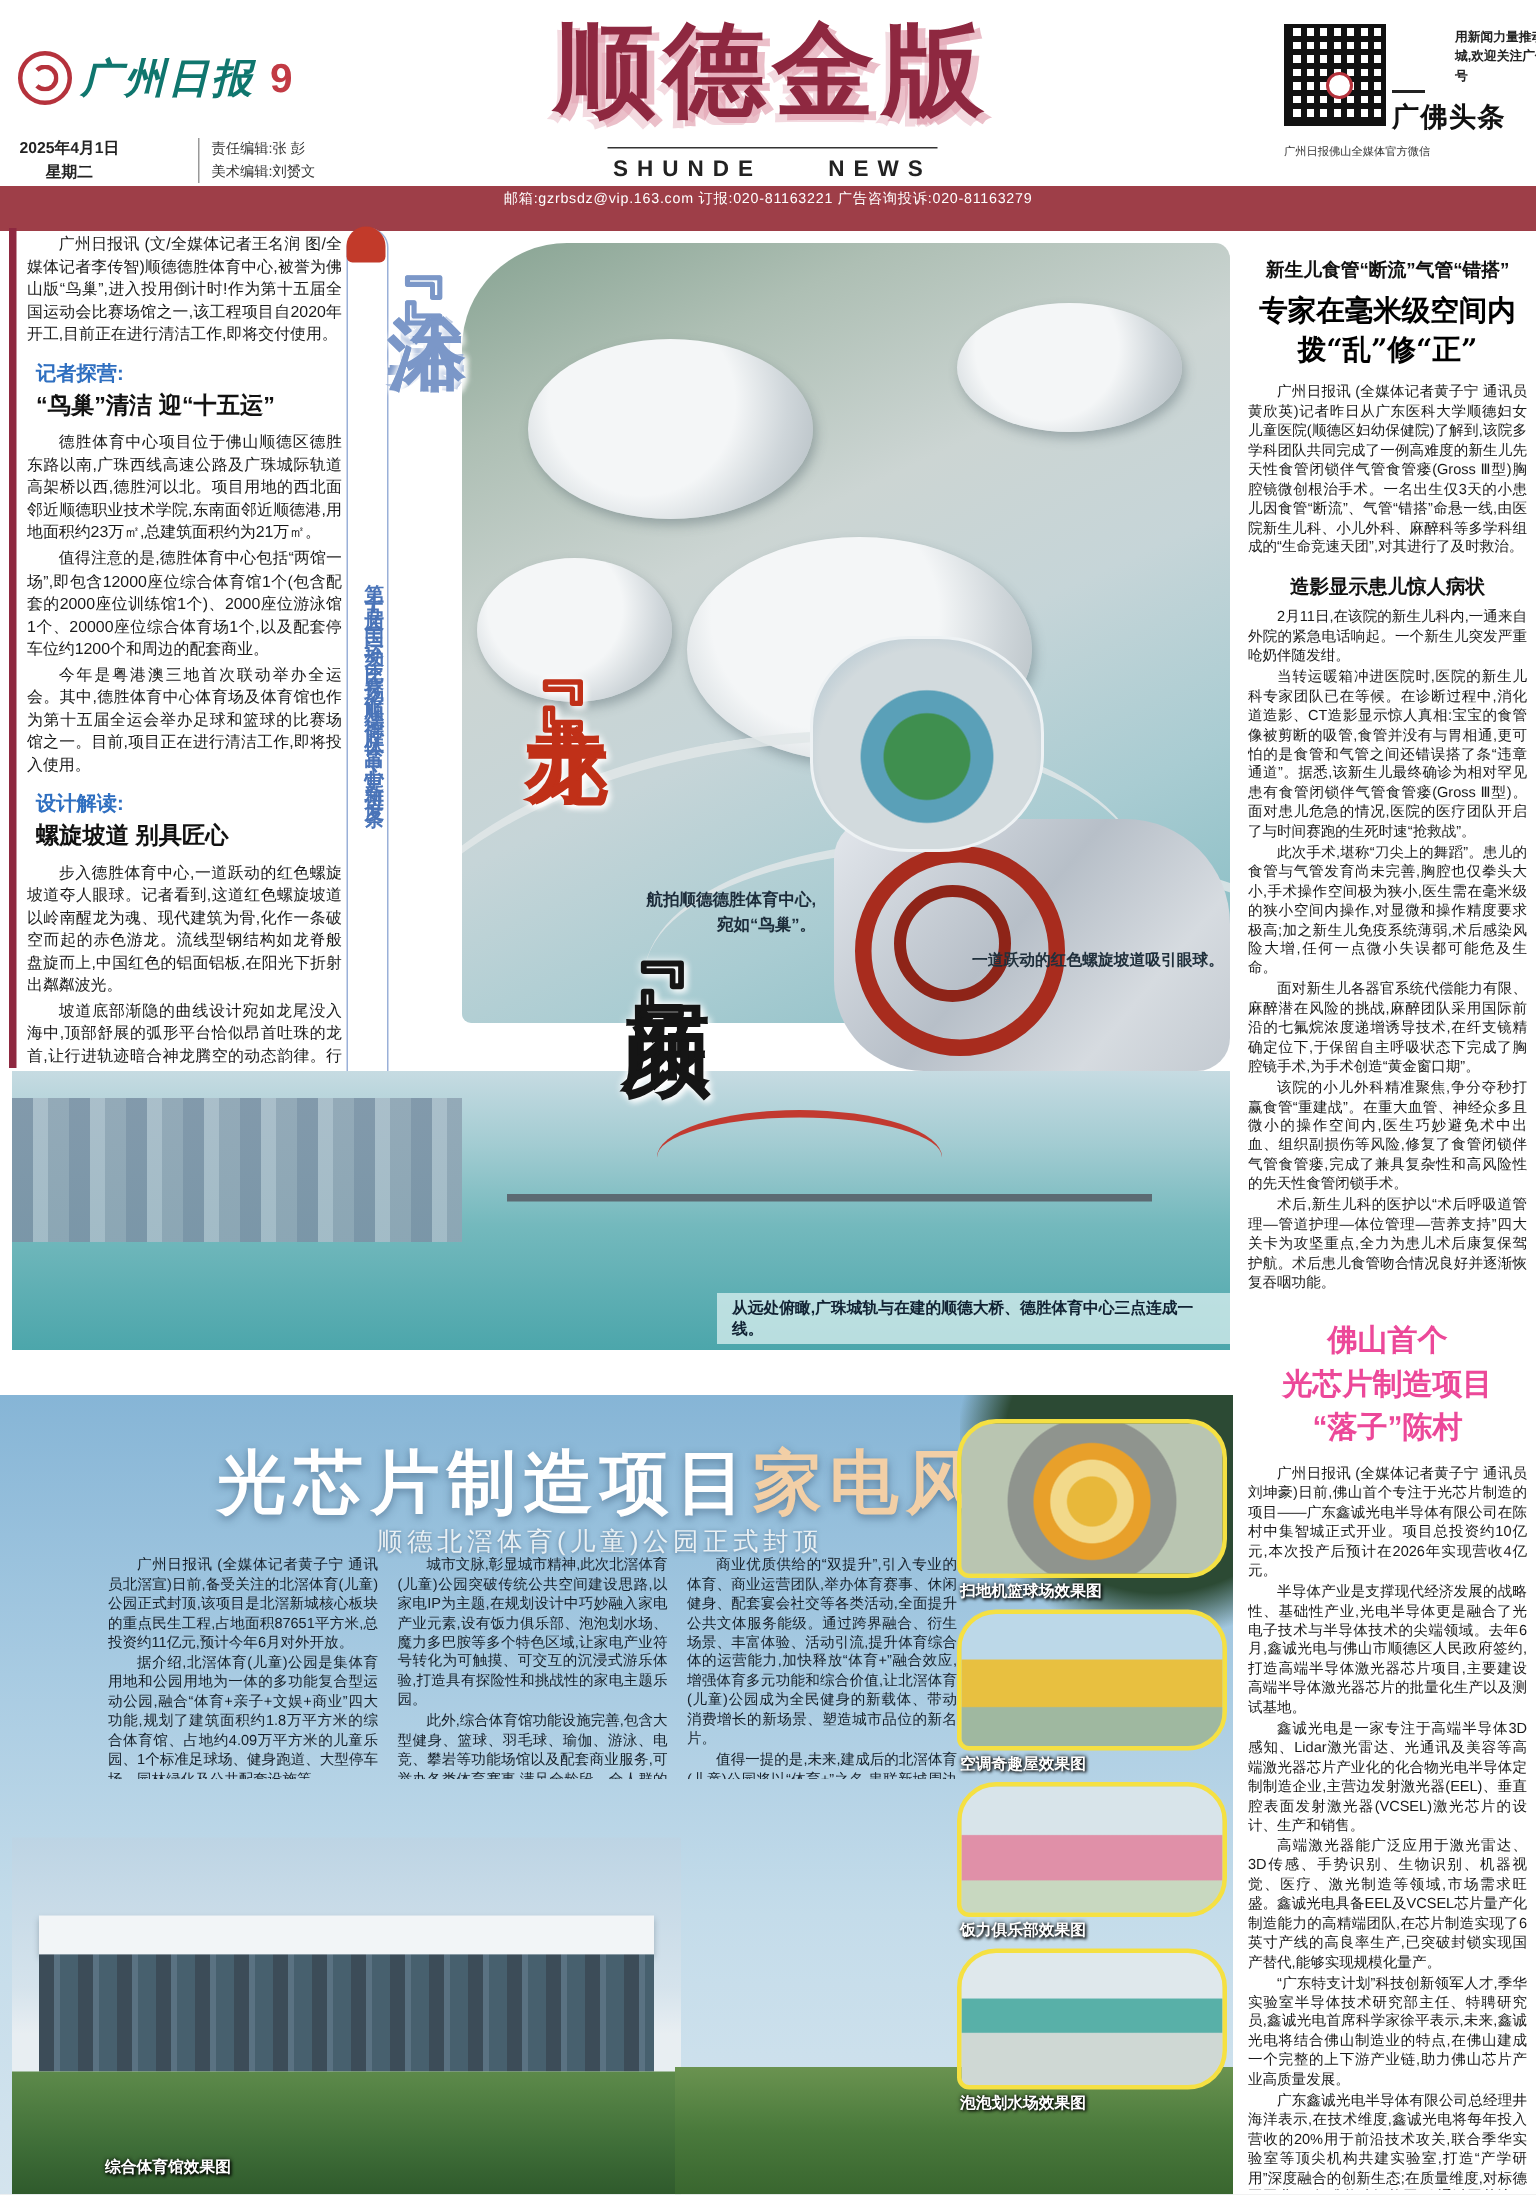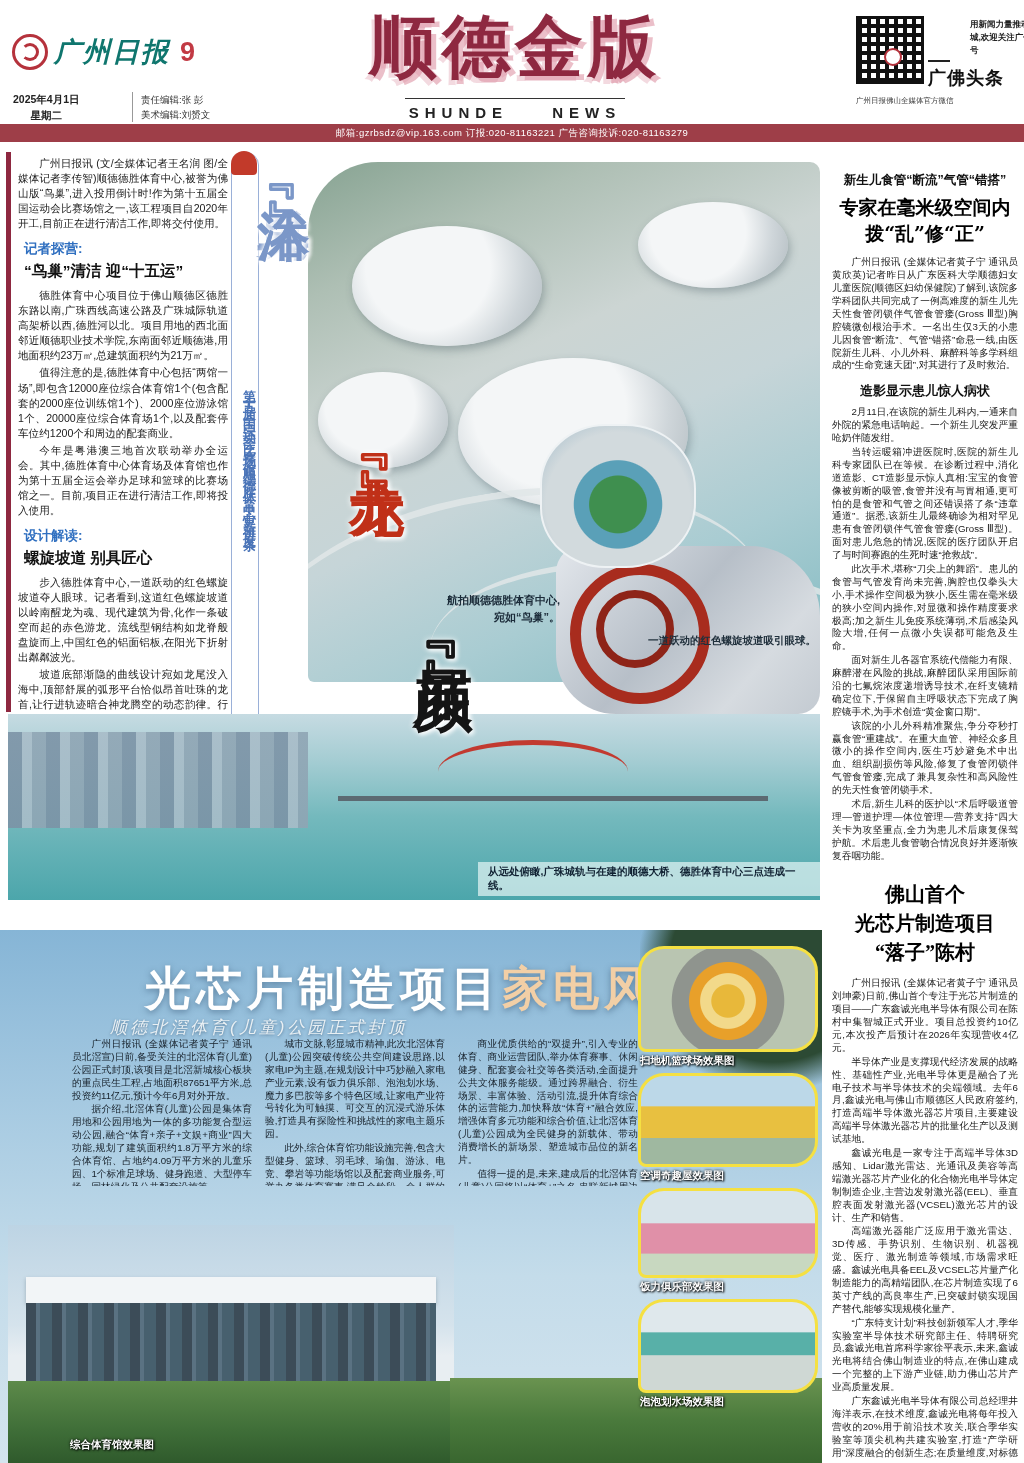--- a/index.html
+++ b/index.html
@@ -21,21 +21,21 @@
       font-size:15px;color:#222;letter-spacing:6px;word-spacing:34px;font-weight:bold;}
   .qr-area{left:856px;top:12px;width:168px;height:104px;}
   .qr-code{position:absolute;left:0;top:4px;width:64px;height:64px;border:2px solid #111;background:
       repeating-linear-gradient(0deg,#111 0 4px,transparent 4px 9px),
       repeating-linear-gradient(90deg,#111 0 4px,#fff 4px 9px);}
   .qr-center{position:absolute;left:26px;top:30px;width:14px;height:14px;border-radius:50%;background:#fff;border:2px solid #b5323c;}
   .qr-slogan{position:absolute;left:72px;top:6px;width:94px;font-size:8.5px;line-height:1.55;color:#222;font-weight:bold;margin-left:42px;}
   .qr-dash{position:absolute;left:72px;top:48px;width:22px;height:2px;background:#222;}
   .qr-brand{position:absolute;left:72px;top:54px;width:96px;font-size:18px;font-weight:bold;color:#111;letter-spacing:1px;}
   .qr-caption{position:absolute;left:0;top:84px;width:168px;font-size:7.5px;color:#333;}
-  .contact-bar{left:0;top:124px;width:1024px;height:18px;background:#9e3e48;color:#fff;
+  .contact-bar{left:0;top:124px;width:1024px;height:30px;background:#9e3e48;color:#fff;
       font-size:9.5px;line-height:17px;text-align:center;letter-spacing:.5px;}
   
   .red-rule{left:6px;top:152px;width:5px;height:560px;background:#8e2840;}
   .left-col{left:18px;top:156px;width:210px;height:556px;overflow:hidden;font-size:10.6px;line-height:1.42;text-align:justify;}
   .left-col p{margin:0 0 2px 0;text-indent:2em;}
   .sec-label{color:#2f6fc0;font-weight:bold;font-size:13.5px;margin:8px 0 2px 6px;}
   .sec-title{font-weight:bold;font-size:15.5px;margin:0 0 6px 6px;color:#111;}
   
   .strip{left:231px;top:152px;width:26px;height:588px;background:#fff;border:1px solid #9ab0d8;border-radius:13px;}
   .strip-cap{position:absolute;left:-1px;top:-2px;width:26px;height:24px;background:#c23a2a;border-radius:13px 13px 4px 4px;}
@@ -50,48 +50,48 @@
   .photo-main{left:308px;top:162px;width:512px;height:520px;border-radius:70px 10px 6px 6px;overflow:hidden;z-index:1;
       background:linear-gradient(155deg,#87a392 0%,#aebfb4 18%,#ccd5d3 38%,#c6d5d8 55%,#a9ccd2 75%,#7fb9c0 100%);}
   .roof{position:absolute;border-radius:50%;background:radial-gradient(circle at 40% 35%,#f4f6f7 0 45%,#cfd6da 70%,#aeb8bd 100%);box-shadow:2px 4px 8px rgba(60,80,90,.35);}
   .road{position:absolute;border-radius:50%;border-top:7px solid rgba(225,230,232,.85);}
   .photo-inset{left:540px;top:424px;width:152px;height:140px;border-radius:42% 45% 45% 42%;z-index:3;border:2px solid #eef2f4;
       background:radial-gradient(circle at 50% 56%,#3f8f4f 0 26%,#5aa0b8 27% 40%,#d2dadd 41% 66%,#9fb9c8 100%);}
   .photo-spiral{left:556px;top:546px;width:264px;height:168px;border-radius:26px 70px 22px 60px;z-index:2;overflow:hidden;
       background:linear-gradient(130deg,#e3e7ec 0%,#b7bfc8 45%,#d6dbe0 75%,#c3cad1 100%);}
   .ring1{position:absolute;left:14px;top:18px;width:118px;height:118px;border:11px solid #a82c1e;border-radius:50%;}
   .ring2{position:absolute;left:40px;top:44px;width:62px;height:62px;border:8px solid #8e2418;border-radius:50%;}
-  .cap-main{left:442px;top:592px;width:118px;font-size:11px;font-weight:bold;color:#1c2c3a;line-height:1.55;z-index:4;text-align:right;}
+  .cap-main{left:426px;top:592px;width:118px;font-size:11px;font-weight:bold;color:#1c2c3a;line-height:1.55;z-index:4;text-align:right;}
   .cap-spiral{left:648px;top:632px;width:168px;font-size:10.5px;font-weight:bold;color:#20303c;line-height:1.6;z-index:4;text-align:center;}
   .photo-city{left:8px;top:714px;width:812px;height:186px;overflow:hidden;z-index:2;
       background:linear-gradient(180deg,#c6dbe2 0%,#a3ccd2 26%,#74b9bd 55%,#4ca6ab 100%);}
   .city-blocks{position:absolute;left:0;top:18px;width:300px;height:96px;
       background:repeating-linear-gradient(90deg,#7c93a6 0 14px,#a8bcc8 14px 24px,#8fa5b4 24px 38px);opacity:.9;}
   .bridge-arc{position:absolute;left:430px;top:26px;width:190px;height:58px;border-top:5px solid #c23a30;border-radius:50% 50% 0 0;}
   .bridge-deck{position:absolute;left:330px;top:82px;width:430px;height:5px;background:#5c6a72;}
   .cap-city{position:absolute;left:470px;top:148px;padding:3px 10px;background:rgba(220,240,240,.75);
       font-size:10.5px;font-weight:bold;color:#123;}
   
   .right-col{left:832px;top:170px;width:186px;height:1290px;overflow:hidden;}
   .kicker{text-align:center;font-size:12.5px;font-weight:bold;color:#111;margin:2px 0 6px;}
   .med-head{text-align:center;font-family:"DejaVu Serif",serif;font-size:19px;font-weight:bold;line-height:1.35;color:#000;margin-bottom:10px;}
   .body-txt{font-size:9.7px;line-height:1.33;text-align:justify;}
   .body-txt p{margin:0 0 1px;text-indent:2em;}
   .subhead{text-align:center;font-size:13px;font-weight:bold;margin:10px 0 6px;color:#111;}
-  .chip-head{text-align:center;font-family:Liberation Serif, serif;font-size:20px;font-weight:bold;line-height:1.45;color:#000000;margin:18px 0 10px;}
+  .chip-head{text-align:center;font-family:Liberation Sans, sans-serif;font-size:20px;font-weight:bold;line-height:1.45;color:#ec4899;margin:18px 0 10px;}
   
   .bottom{left:0;top:930px;width:822px;height:533px;overflow:hidden;
       background:linear-gradient(180deg,#86b5d6 0%,#a8cbe2 35%,#c4dcea 65%,#d4e4ee 100%);}
   .tree-blob{position:absolute;left:640px;top:-20px;width:190px;height:180px;
       background:radial-gradient(ellipse at 70% 30%,#2c4a34 0 55%,rgba(44,74,52,0) 72%);}
   .bt-title{position:absolute;left:110px;top:28px;width:580px;text-align:center;font-size:46px;font-weight:bold;
       color:#fff;letter-spacing:5px;text-shadow:0 2px 6px rgba(40,70,100,.5);}
   .bt-accent{color:#f2cfa6;}
-  .bt-sub{position:absolute;left:110px;top:86px;width:580px;font-size:17px;color:#e9f0f4;
-      letter-spacing:3px;text-shadow:0 1px 3px rgba(40,70,100,.6);font-style:italic;}
+  .bt-sub{position:absolute;left:110px;top:86px;width:580px;text-align:center;font-size:17px;color:#e9f0f4;
+      letter-spacing:3px;text-shadow:0 1px 3px rgba(40,70,100,.6);}
   .bt-cols{position:absolute;left:72px;top:108px;width:566px;height:148px;display:flex;gap:13px;}
   .bt-col{flex:1;font-size:9.7px;line-height:1.33;text-align:justify;color:#16202a;overflow:hidden;}
   .bt-col p{margin:0 0 1px;text-indent:2em;}
   .bldg{position:absolute;left:8px;top:295px;width:446px;height:238px;overflow:hidden;
       background:linear-gradient(180deg,#bdd4e4 0%,#d5e3ec 42%,#e8eef2 55%);}
   .bldg-roof{position:absolute;left:18px;top:52px;width:410px;height:26px;background:#f2f5f7;box-shadow:0 2px 4px rgba(80,100,110,.4);}
   .bldg-glass{position:absolute;left:18px;top:78px;width:410px;height:78px;
       background:repeating-linear-gradient(90deg,#3c4c58 0 10px,#5a7282 10px 14px,#47606e 14px 26px);}
   .bldg-lawn{position:absolute;left:0;top:156px;width:446px;height:82px;
       background:linear-gradient(180deg,#5d8a4a 0%,#3f6e38 60%,#2f5a2c 100%);}

